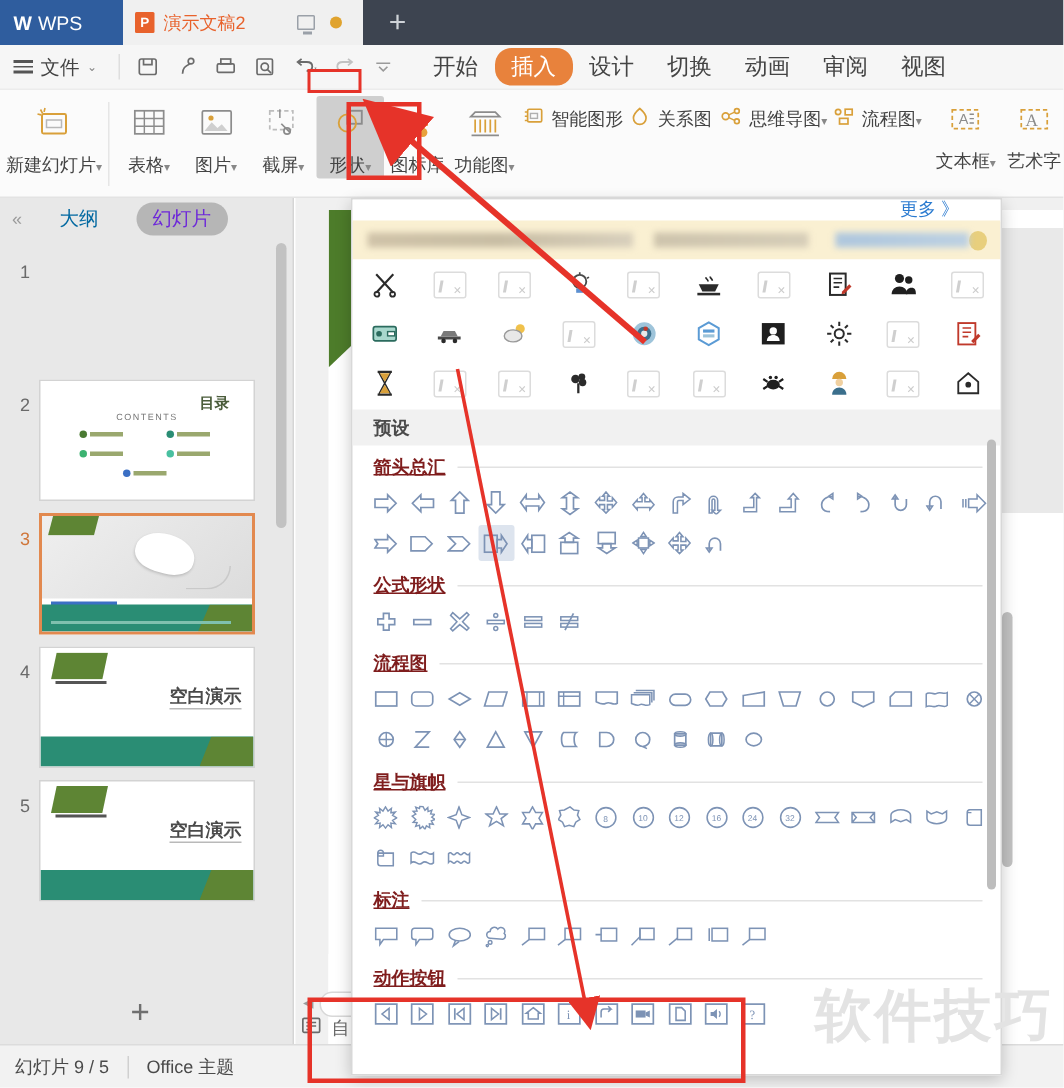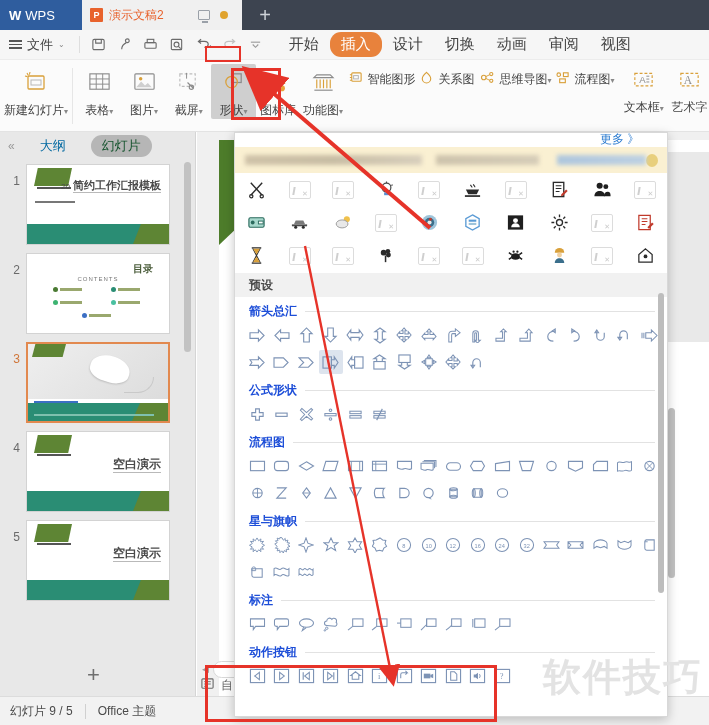--- a/index.html
+++ b/index.html
@@ -78,21 +78,21 @@
 
   
   .workspace{ position:absolute; left:0; top:132px; right:0; bottom:29px; background:#fff;}
   .sidebar{
     position:absolute;left:0;top:0;width:196px;bottom:0;background:#e8e8e8;
     border-right:1px solid #d5d5d5;
   }
   .sb-head{ height:27px;display:flex;align-items:center;gap:14px;padding-left:8px;}
   .sb-collapse{ color:#999;font-size:12px;}
   .sb-tab{ font-size:13px;color:#0369a1;padding:2px 11px;border-radius:11px;}
-  .sb-tab.active{ background:#b6b6b6;color:#14532d;}
+  .sb-tab.active{ background:#b6b6b6;color:#6d28d9;}
   .thumbs{ position:absolute;top:27px;left:0;right:0;bottom:42px;overflow:hidden;}
   .thumb-row{ display:flex;align-items:flex-start;padding:5px 0 0 0;height:89px;}
   .thumb-num{ width:26px;text-align:right;padding-right:6px;font-size:12px;color:#6a6a6a;padding-top:10px;}
   .thumb{
     width:144px;height:81px;background:#fff;border:1px solid #d3d3d3;position:relative;overflow:hidden;
   }
   .thumb.sel{ border:2px solid #e2894f; }
   .tbar-bottom{ position:absolute;left:0;right:0;bottom:0;height:20px;background:#2a8d74;}
   .tbar-bottom:after{content:"";position:absolute;right:0;top:0;width:36px;height:100%;
     background:#5e8534;clip-path:polygon(22% 0,100% 0,100% 100%,0 100%);}
@@ -149,21 +149,21 @@
   .ig-row{ display:flex;height:33px;align-items:center;}
   .ig-cell{ width:43.4px;display:flex;align-items:center;justify-content:center;height:33px;}
   .ph-img{ width:22px;height:18px;border:1px solid #dcdcdc;border-radius:2px;position:relative;background:#fff;}
   .ph-img:before{content:"";position:absolute;left:3px;bottom:3px;width:8px;height:8px;
     border-left:2px solid #cfcfcf;border-bottom:0;transform:skewX(-10deg);}
   .ph-img:after{content:"✕";position:absolute;right:2px;bottom:0px;font-size:7px;color:#ccc;}
 
   .sec-head{ height:24px;background:#f1f1f1;display:flex;align-items:center;padding-left:14px;
     font-size:12px;font-weight:bold;color:#4a4a4a;}
   .shp-sec{ padding:6px 0 2px 0;}
-  .shp-title{ display:flex;align-items:center;gap:8px;padding:0 12px 0 14px;font-size:12px;color:#1d4ed8;font-weight:bold;}
+  .shp-title{ display:flex;align-items:center;gap:8px;padding:0 12px 0 14px;font-size:12px;color:#7f1d1d;font-weight:bold;text-decoration:underline;}
   .shp-title .rule{ flex:1;height:1px;background:#e2e2e2;}
   .shp-row{ display:flex;flex-wrap:wrap;padding:3px 0 0 10px;}
   .shp{ width:24.5px;height:24px;display:flex;align-items:center;justify-content:center;}
   .shp.hl{ background:#dde4ee;border-radius:2px;}
   .shp svg{ display:block; }
 
   .panel-scroll{ position:absolute;right:3px;top:160px;width:6px;height:300px;background:#bdbdbd;border-radius:3px;}
 
   
   .anno{ position:absolute; z-index:60; pointer-events:none;}
@@ -407,30 +407,20 @@
     <div class="sb-head">
       <span class="sb-collapse">«</span>
       <span class="sb-tab">大纲</span>
       <span class="sb-tab active">幻灯片</span>
     </div>
 
     <div class="thumbs">
 
       <div class="thumb-row">
         <div class="thumb-num">1</div>
-        <div class="thumb">
-          <div class="tbar-top"></div>
-          <div class="t-dashline"></div>
-          <div class="t-dashline2"></div>
-          <div class="t-title">
-            <span style="font-size:8px;font-weight:normal;">20</span>
-            <u>简约工作汇报模板</u>
-          </div>
-          <div class="tbar-bottom"></div>
-        </div>
       </div>
 
       <div class="thumb-row">
         <div class="thumb-num">2</div>
         <div class="thumb">
           <div style="position:absolute;left:0;right:16px;top:8px;text-align:right;font-size:10px;font-weight:bold;color:#4a5c3a;">目录</div>
           <div style="position:absolute;left:0;right:0;top:22px;text-align:center;font-size:6px;color:#777;letter-spacing:1px;">CONTENTS</div>
           <div style="position:absolute;left:26px;top:33px;width:5px;height:5px;border-radius:50%;background:#4a7a32;"></div>
           <div style="position:absolute;left:33px;top:34px;width:22px;height:3px;background:#9aa86e;"></div>
           <div style="position:absolute;left:84px;top:33px;width:5px;height:5px;border-radius:50%;background:#2a8d74;"></div>

